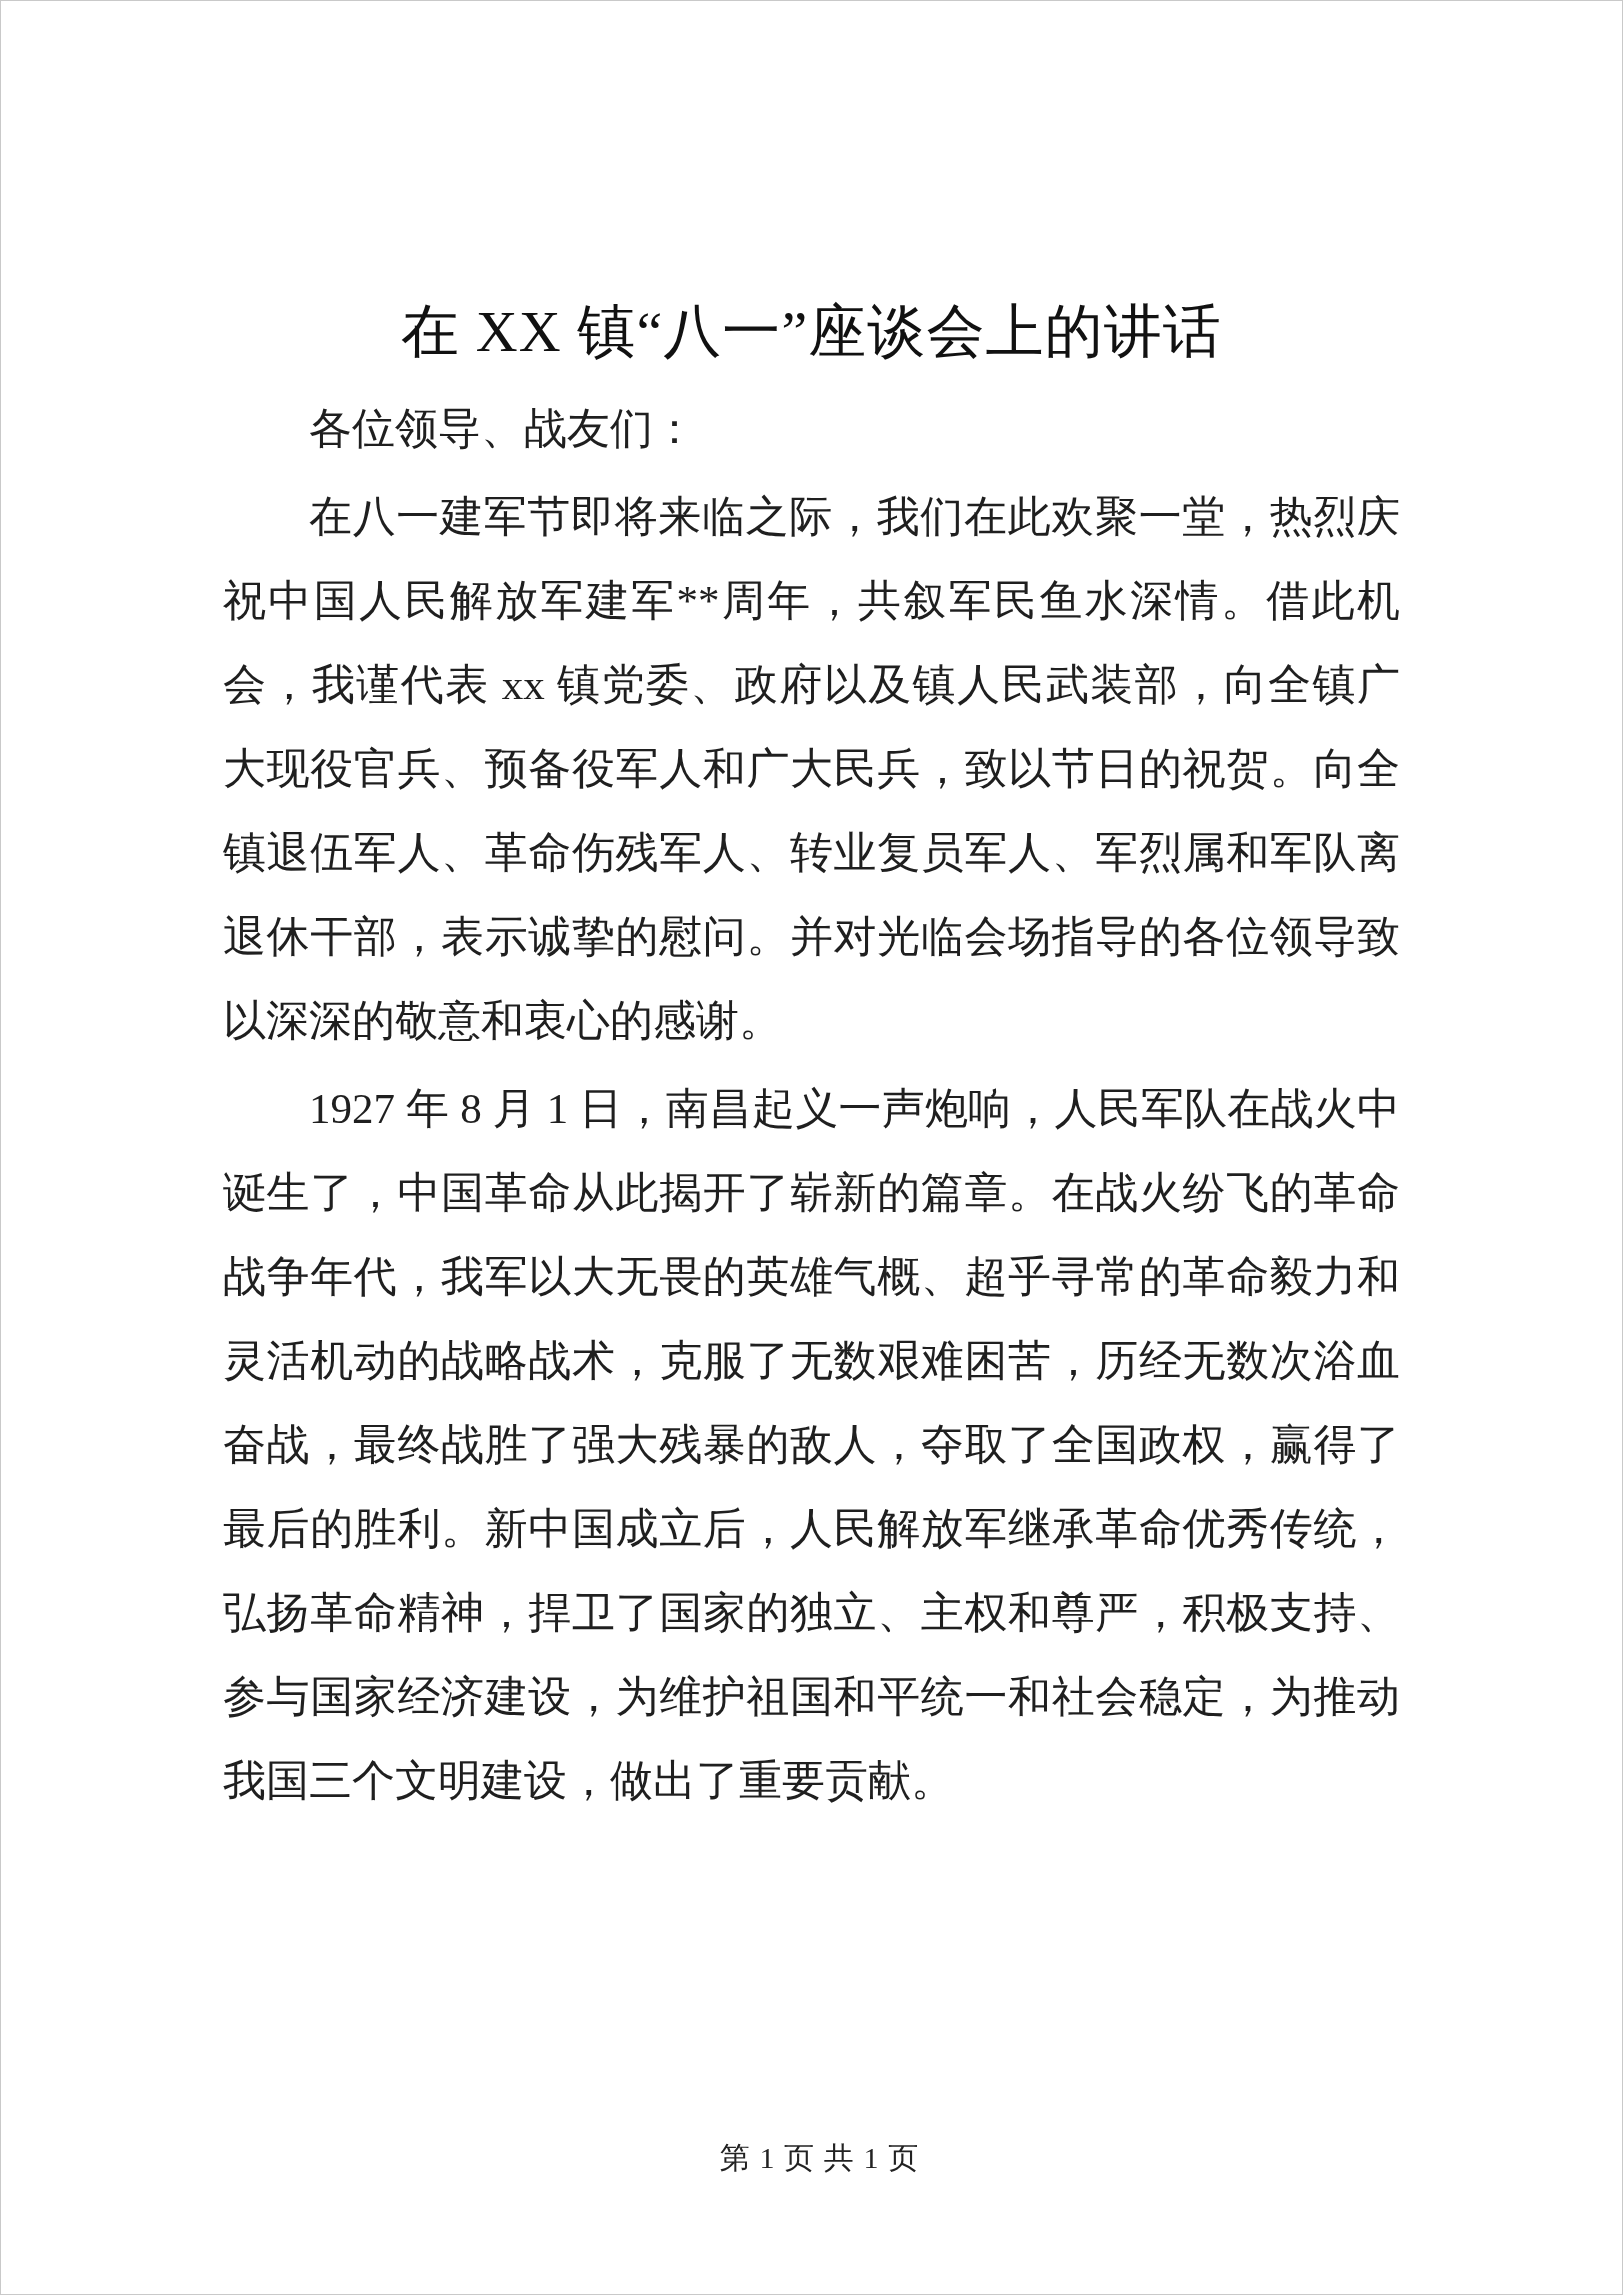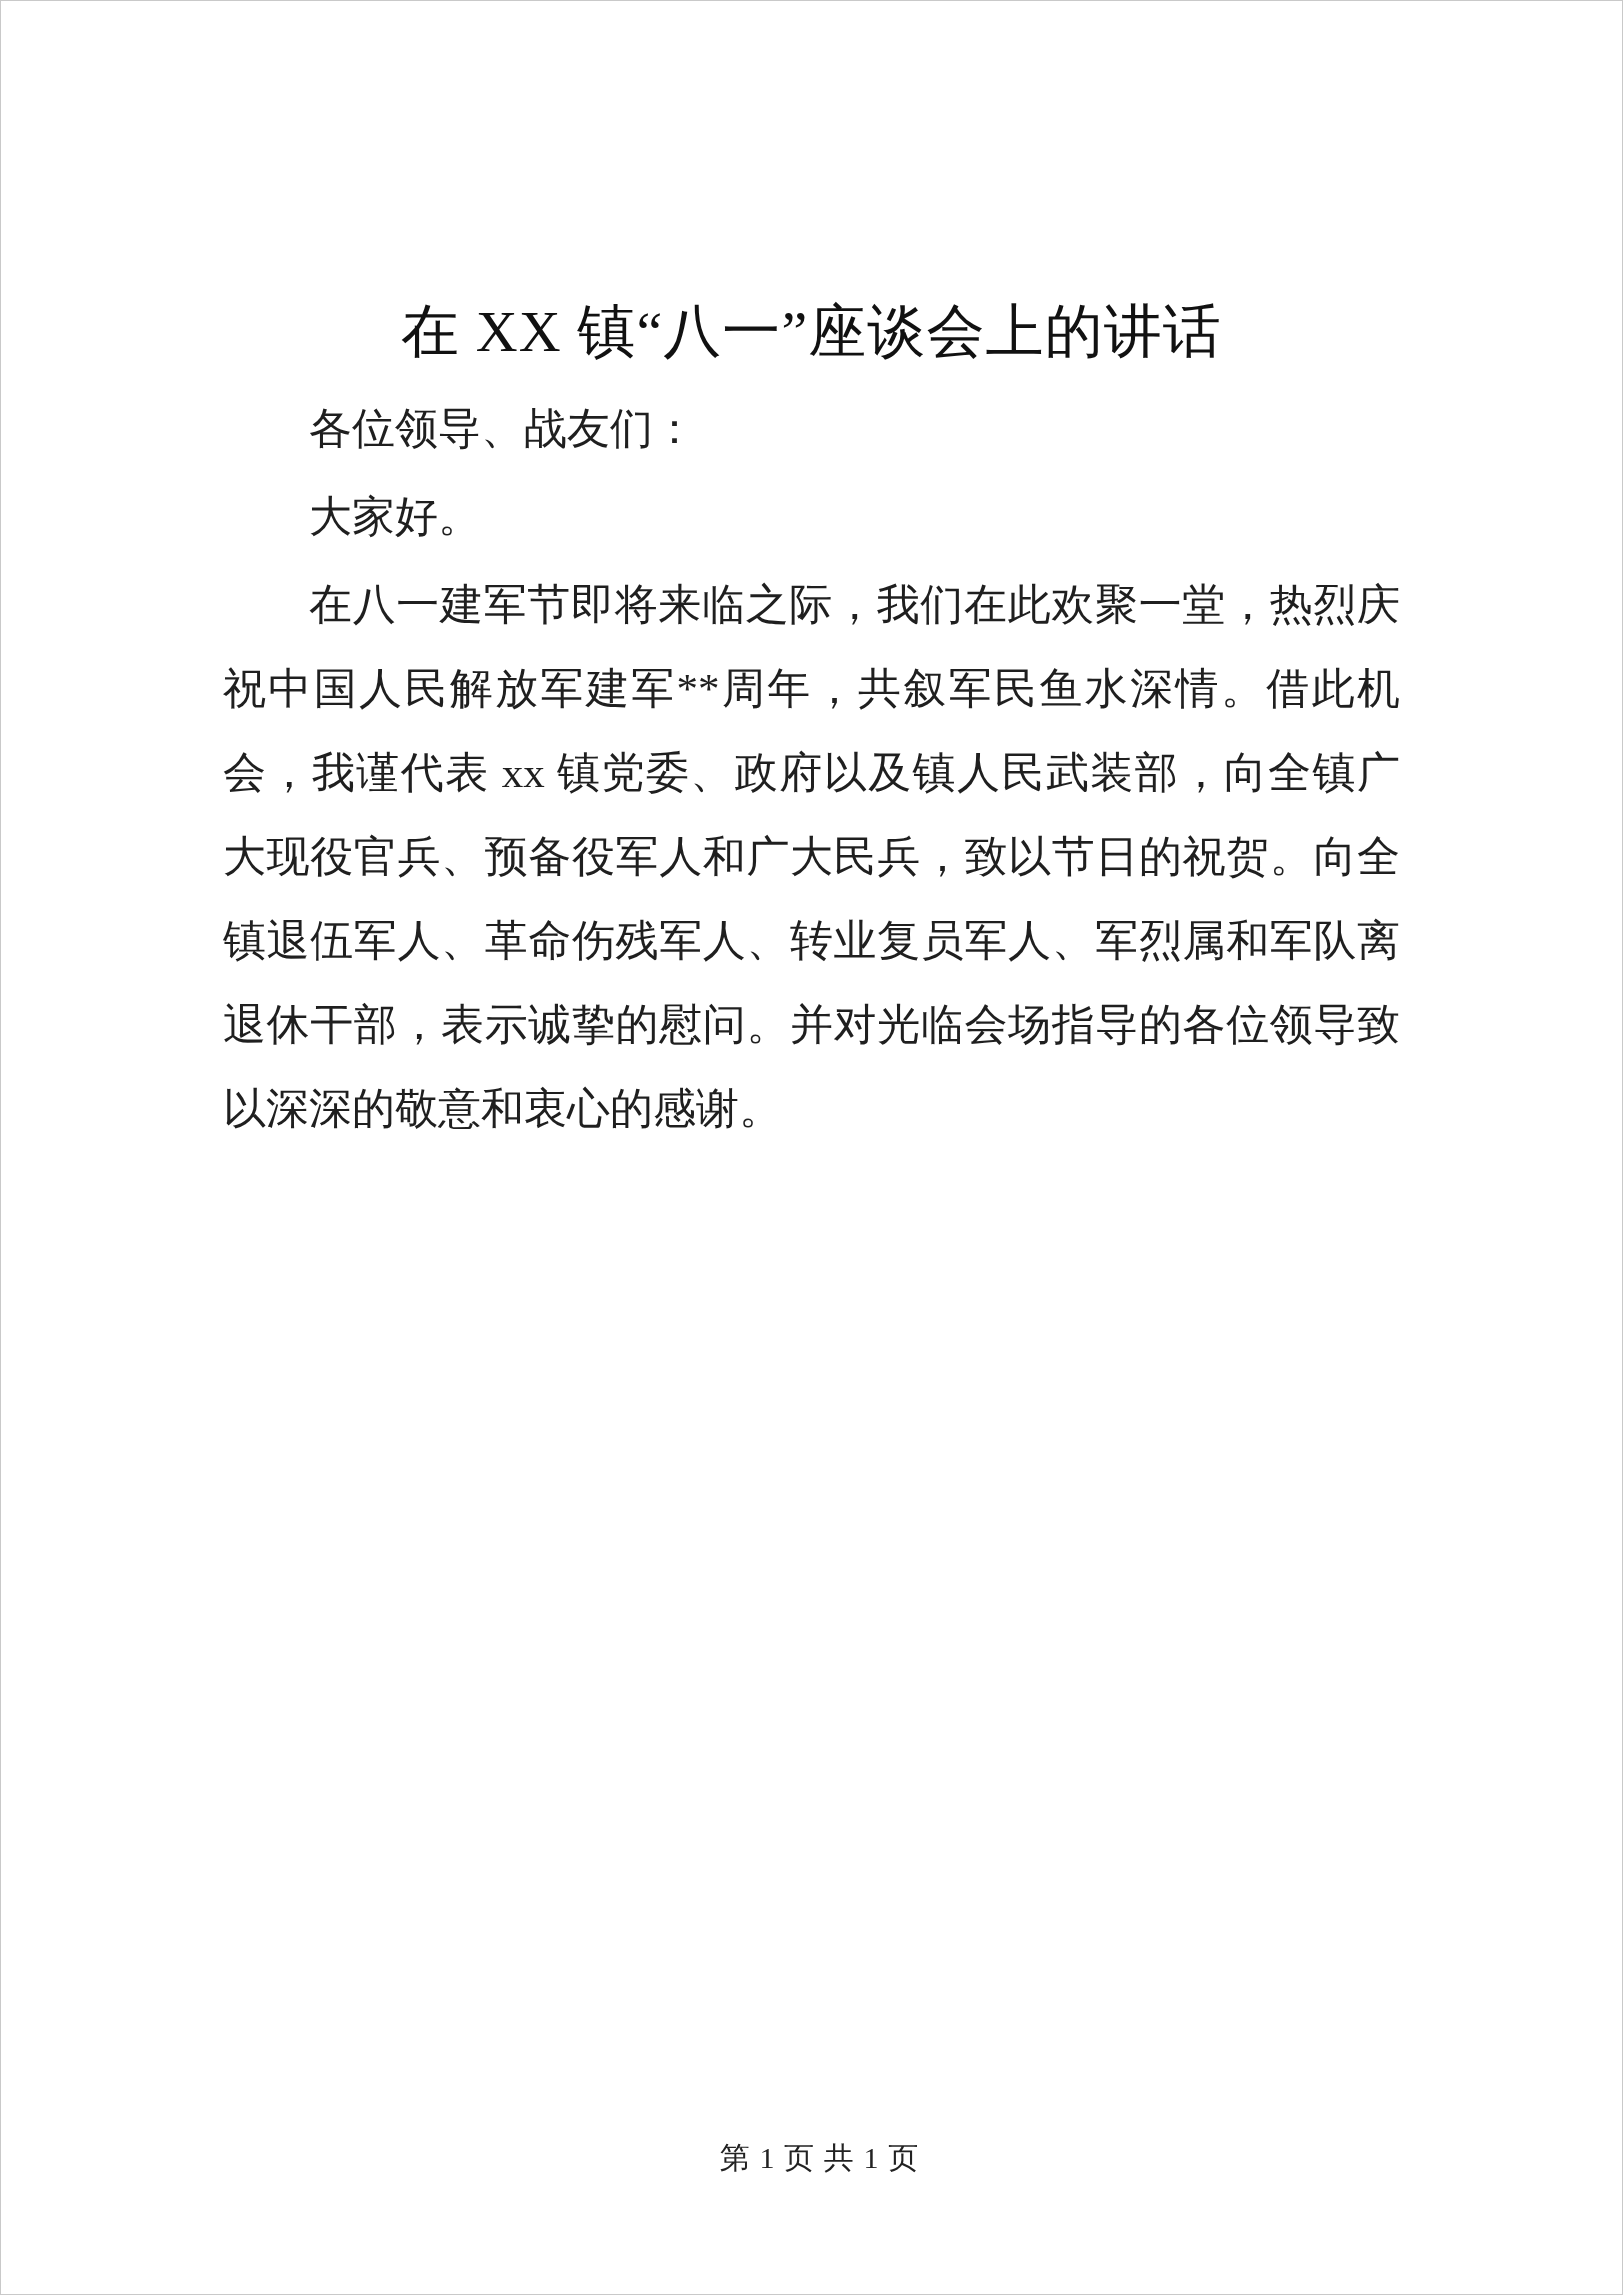--- a/index.html
+++ b/index.html
@@ -56,22 +56,22 @@
 </style>
 </head>
 <body>
 
 <div class="page">
   <div class="content">
     <h1 class="doc-title"><span>在 XX 镇“八一”座谈会上的讲话</span></h1>
 
     <p class="para">各位领导、战友们：</p>
 
-    <p class="para">大家好。</p>
 
     <p class="para">在八一建军节即将来临之际，我们在此欢聚一堂，热烈庆祝中国人民解放军建军**周年，共叙军民鱼水深情。借此机会，我谨代表 xx 镇党委、政府以及镇人民武装部，向全镇广大现役官兵、预备役军人和广大民兵，致以节日的祝贺。向全镇退伍军人、革命伤残军人、转业复员军人、军烈属和军队离退休干部，表示诚挚的慰问。并对光临会场指导的各位领导致以深深的敬意和衷心的感谢。</p>
 
+    <p class="para">1927 年 8 月 1 日，南昌起义一声炮响，人民军队在战火中诞生了，中国革命从此揭开了崭新的篇章。在战火纷飞的革命战争年代，我军以大无畏的英雄气概、超乎寻常的革命毅力和灵活机动的战略战术，克服了无数艰难困苦，历经无数次浴血奋战，最终战胜了强大残暴的敌人，夺取了全国政权，赢得了最后的胜利。新中国成立后，人民解放军继承革命优秀传统，弘扬革命精神，捍卫了国家的独立、主权和尊严，积极支持、参与国家经济建设，为维护祖国和平统一和社会稳定，为推动我国三个文明建设，做出了重要贡献。</p>
 
   </div>
 
   <div class="footer">第 1 页  共 1 页</div>
 </div>
 
 
 </body></html>

